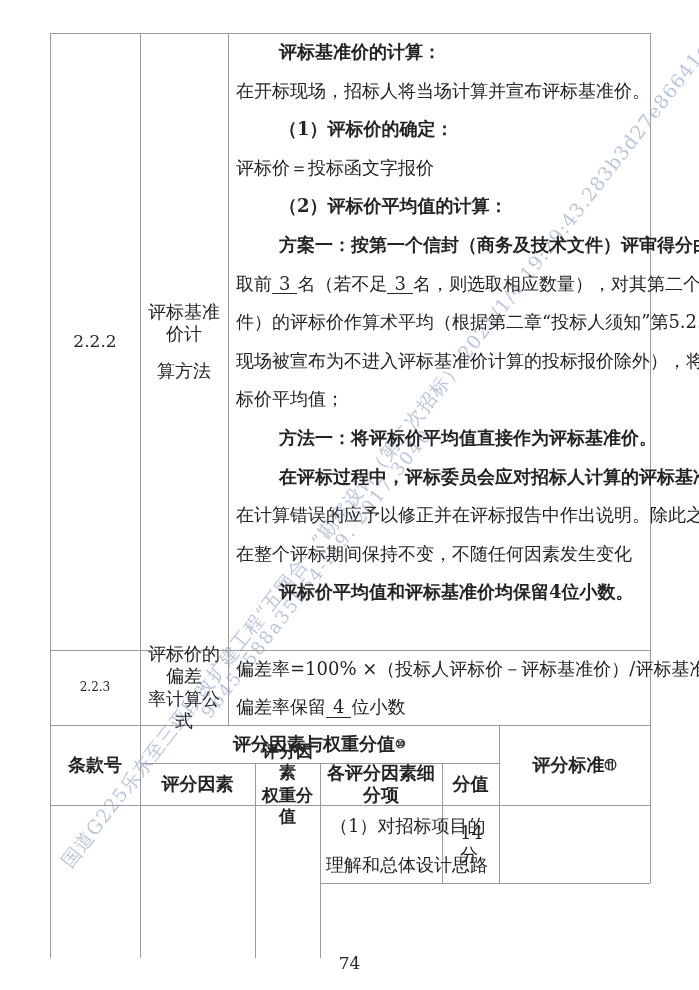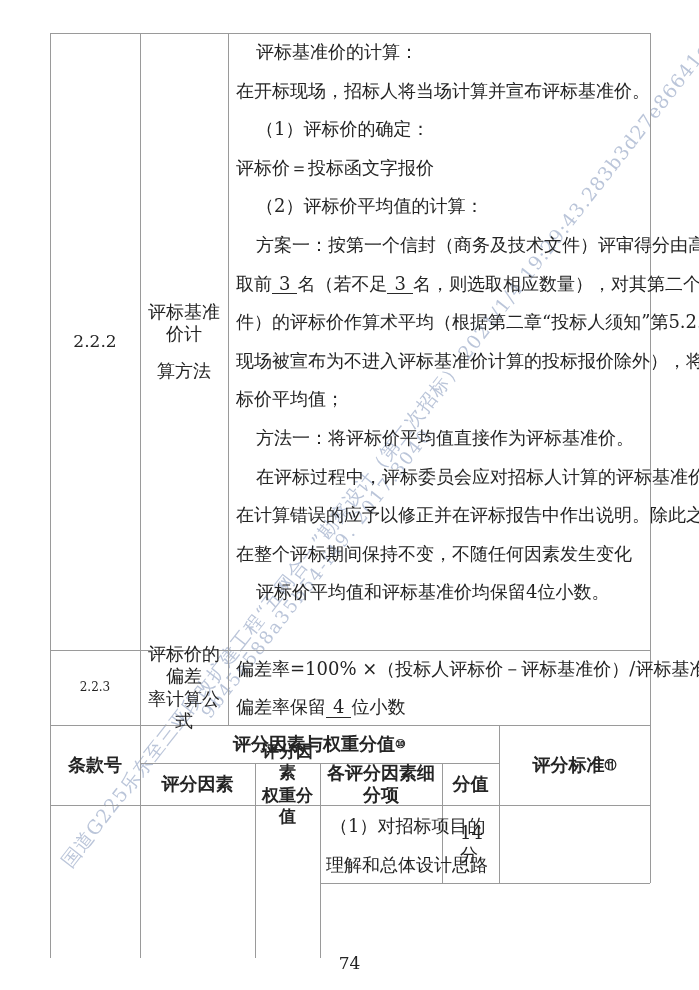--- a/index.html
+++ b/index.html
@@ -14,21 +14,21 @@
   
   .cell{position:absolute;display:flex;align-items:center;justify-content:center;
         font-size:18px;line-height:1.25;text-align:center;}
   .cell.col{flex-direction:column;}
   .bold{font-weight:bold;}
   
   .content-block{
     position:absolute;font-size:18px;line-height:38.6px;white-space:nowrap;
   }
   .content-block .line{padding-left:8px;}
-  .content-block .line.indent{padding-left:28px;}
+  .content-block .line.indent{padding-left:51px;font-weight:bold;}
   .u{display:inline-block;padding:0 7px;border-bottom:1.5px solid #2a2a2a;line-height:1.05;}
   .sup{font-size:12px;vertical-align:super;line-height:0;}
   .two-line{gap:14px;}
   
   .wm{
     position:absolute;transform-origin:0 50%;transform:rotate(-52deg);
     white-space:nowrap;font-size:19px;letter-spacing:1px;opacity:.8;
     pointer-events:none;font-family:"DejaVu Serif","Liberation Serif",serif;
   }
   .wm2{font-size:18px;letter-spacing:2px;}

